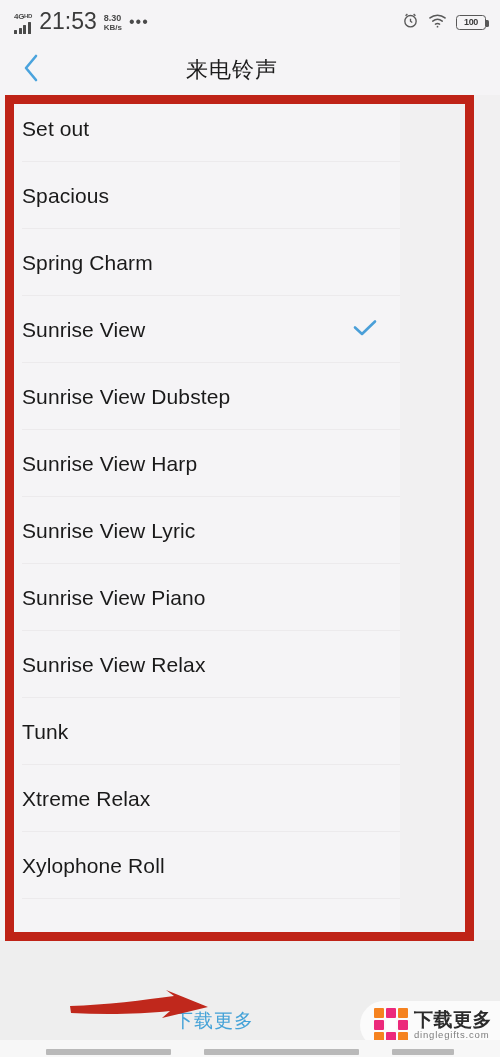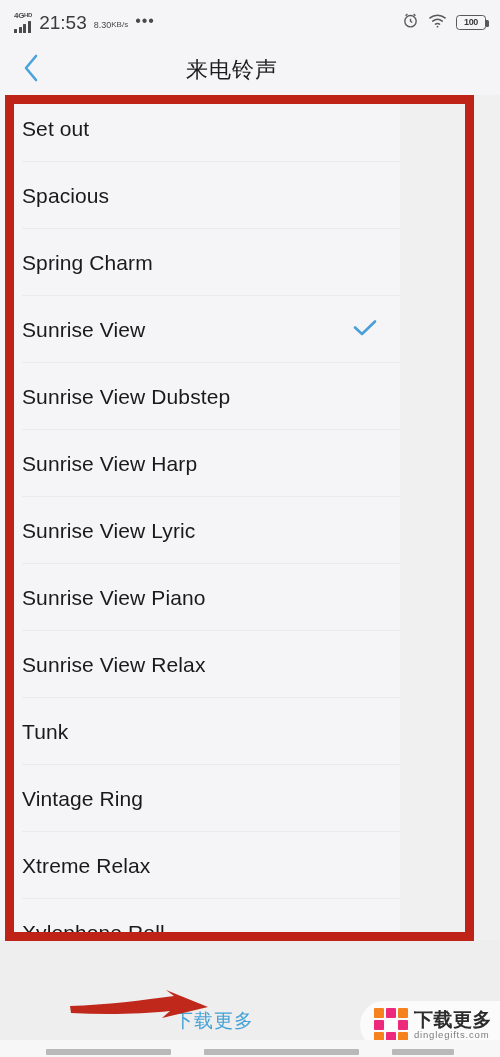--- a/index.html
+++ b/index.html
@@ -20,22 +20,22 @@
   }
   .sb-left{ display:flex; align-items:flex-end; gap:7px; }
   .sig-wrap{ display:flex; flex-direction:column; align-items:flex-start; line-height:1; }
   .sig-tag{ font-size:8px; font-weight:bold; color:#4a4a4a; letter-spacing:-.3px; margin-bottom:1px; }
   .sig-bars{ display:flex; align-items:flex-end; gap:1.5px; height:12px; }
   .sig-bars i{ display:block; width:3px; background:#4a4a4a; border-radius:.5px; }
   .sig-bars i:nth-child(1){ height:4px; }
   .sig-bars i:nth-child(2){ height:6px; }
   .sig-bars i:nth-child(3){ height:9px; }
   .sig-bars i:nth-child(4){ height:12px; }
-  .sb-time{ font-size:19px; color:#3b3b3b; letter-spacing:0; line-height:1; padding-bottom:1px; }
-  .sb-speed{ display:flex; line-height:1.05; padding-bottom:2px; }
+  .sb-time{ font-size:23px; color:#3b3b3b; letter-spacing:0; line-height:1; padding-bottom:1px; }
+  .sb-speed{ display:flex; flex-direction:column; line-height:1.05; padding-bottom:2px;font-weight:bold; }
   .sb-speed .num{ font-size:9px; color:#4a4a4a; }
   .sb-speed .unit{ font-size:8px; color:#4a4a4a; }
   .sb-dots{ font-size:16px; color:#4a4a4a; letter-spacing:1px; padding-bottom:3px; }
   .sb-right{ display:flex; align-items:center; gap:9px; }
   .batt{
     width:30px; height:15px; border:1.6px solid #585858; border-radius:3.5px;
     display:flex; align-items:center; justify-content:center; position:relative;
   }
   .batt span{ font-size:9px; font-weight:bold; color:#3b3b3b; letter-spacing:-.3px; }
   .batt:after{
@@ -223,24 +223,20 @@
     <div class="row">
       <span class="label">Sunrise View Relax</span>
 
     </div>
 
     <div class="row">
       <span class="label">Tunk</span>
 
     </div>
 
-    <div class="row">
-      <span class="label">Vintage Ring</span>
-
-    </div>
 
     <div class="row">
       <span class="label">Xtreme Relax</span>
 
     </div>
 
     <div class="row">
       <span class="label">Xylophone Roll</span>
 
     </div>

